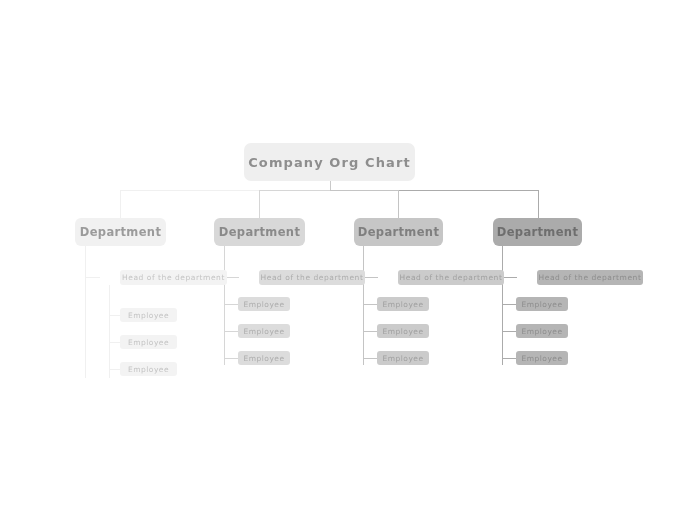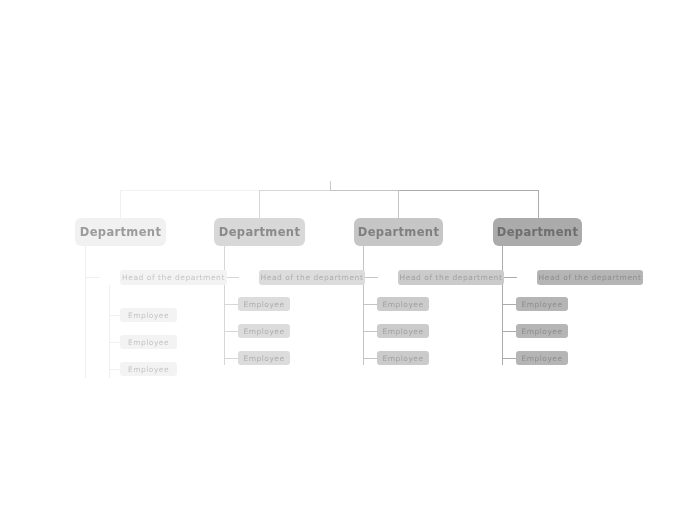--- a/index.html
+++ b/index.html
@@ -107,20 +107,21 @@
   <div class="ln lnh" style="left:363px;top:304px;width:15px;background:#c4c4c4;"></div>
   <div class="ln lnh" style="left:363px;top:331px;width:15px;background:#c4c4c4;"></div>
   <div class="ln lnh" style="left:363px;top:358px;width:15px;background:#c4c4c4;"></div>
 
   <div class="ln lnv" style="left:502px;top:246px;height:119px;background:#ababab;"></div>
   <div class="ln lnh" style="left:502px;top:277px;width:15px;background:#ababab;"></div>
   <div class="ln lnh" style="left:502px;top:304px;width:15px;background:#ababab;"></div>
   <div class="ln lnh" style="left:502px;top:331px;width:15px;background:#ababab;"></div>
   <div class="ln lnh" style="left:502px;top:358px;width:15px;background:#ababab;"></div>
 
+  <div class="node root">Company Org Chart</div>
 
   <div class="node dept d0">Department</div>
   <div class="node dept d1">Department</div>
   <div class="node dept d2">Department</div>
   <div class="node dept d3">Department</div>
 
   <div class="node head h0">Head of the department</div>
   <div class="node head h1">Head of the department</div>
   <div class="node head h2">Head of the department</div>
   <div class="node head h3">Head of the department</div>

